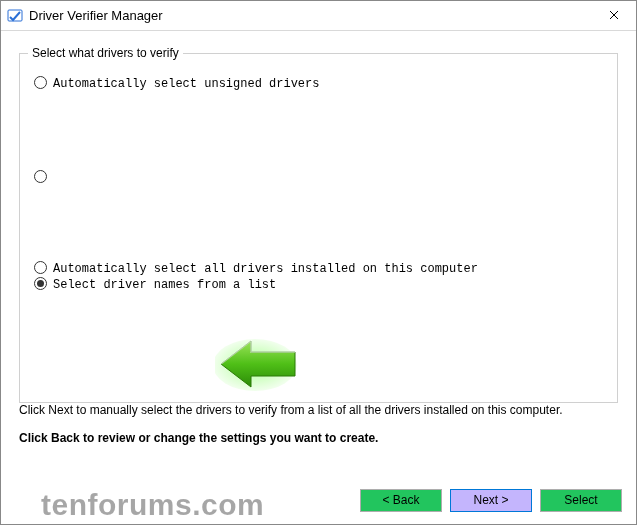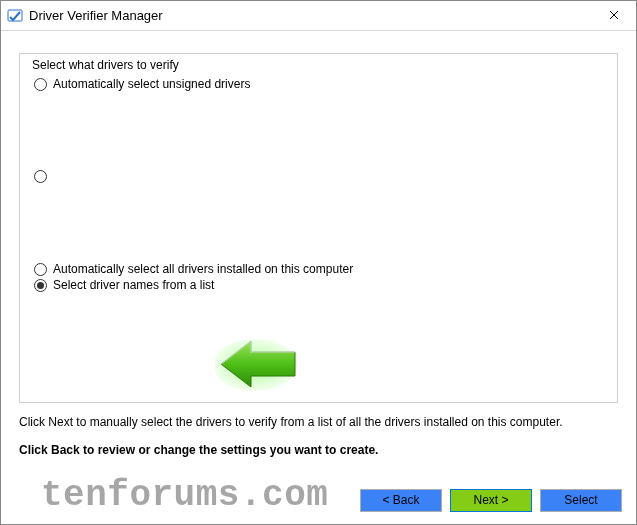--- a/index.html
+++ b/index.html
@@ -50,29 +50,28 @@
     height: 350px;
     padding: 12px 14px 8px 14px;
     margin-top: 6px;
   }
   .groupbox .legend {
     position: absolute;
     top: -8px; left: 8px;
     background: #fff;
     padding: 0 4px;
     color: #000;
-    margin-top: 12px;
   }
   .radio-row {
     display: flex;
-    align-items: center;
     gap: 6px;
     color: #000;
     line-height: 16px;
     cursor: default;
+    font-family: Liberation Mono, monospace;
   }
   .radio-row.r0 { margin-top: 10px; }
   .radio-row.r1 { margin-top: 78px; }
   .radio-row.r2 { margin-top: 78px; }
   .radio-row.r3 { }
   .radio-circle {
     width: 13px; height: 13px;
     border: 1px solid #333;
     border-radius: 50%;
     display: inline-flex;
@@ -82,66 +81,65 @@
   }
   .radio-circle.checked::after {
     content: "";
     width: 7px; height: 7px;
     background: #333;
     border-radius: 50%;
     display: block;
   }
   .hint {
     color: #000;
-    margin-top: 12px;
     line-height: 1.2;
   }
   .hint + .hint { margin-top: 14px; font-weight: bold; }
   .button-row {
     position: absolute;
     left: 0; right: 0; bottom: 0;
     height: 48px;
     display: flex;
     align-items: center;
     justify-content: flex-end;
     gap: 8px;
     padding-right: 14px;
     background: #fff;
   }
   .btn {
     min-width: 82px;
     height: 23px;
     border: 1px solid #adadad;
-    background: #3b82f6;
+    background: #22c55e;
     font-size: 12px;
     font-family: inherit;
     padding: 0 10px;
     cursor: default;
   }
   .btn.default {
     border: 1.5px solid #0078d7;
-    background: #84cc16;
+    background: #c4b5fd;
     text-align: center;
   }
   .arrow {
     position: absolute;
     left: 214px;
     top: 334px;
     pointer-events: none;
   }
   .watermark {
     position: absolute;
     left: 40px;
-    bottom: 8px;
-    font-size: 36px;
+    bottom: 2px;
+    font-size: 30px;
     font-weight: 700;
     color: rgba(0,0,0,0.35);
     letter-spacing: 0.5px;
     pointer-events: none;
-    font-family: Liberation Mono, monospace;
+    font-family: Liberation Sans, sans-serif;
   }
 </style>
 </head>
 <body>
 
 <div class="titlebar">
   <span class="app-icon">
     <svg viewBox="0 0 16 16" width="16" height="16">
       <rect x="1" y="2" width="14" height="11" rx="1" fill="#fff" stroke="#2a6fd6" stroke-width="1"></rect>
       <path d="M3 9 L6 12 L13 4" fill="none" stroke="#2a6fd6" stroke-width="2"></path>

